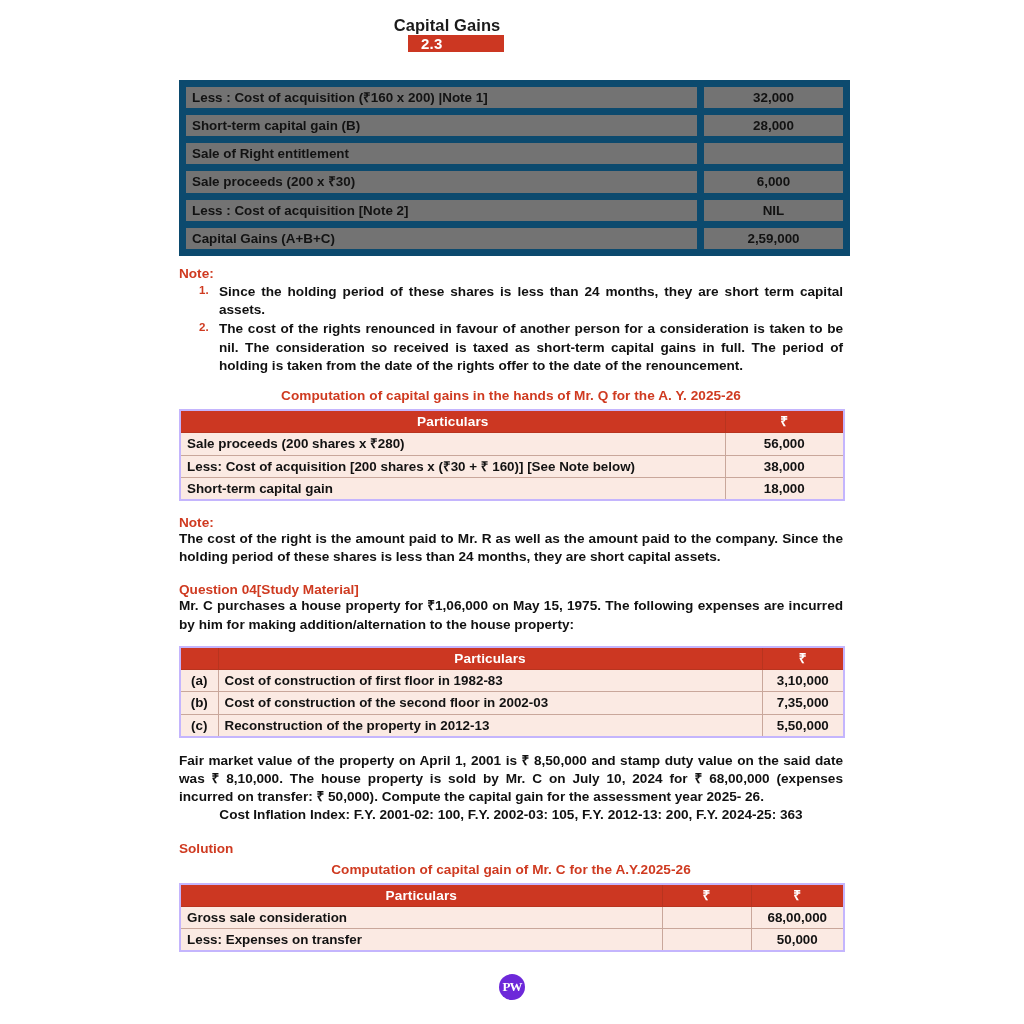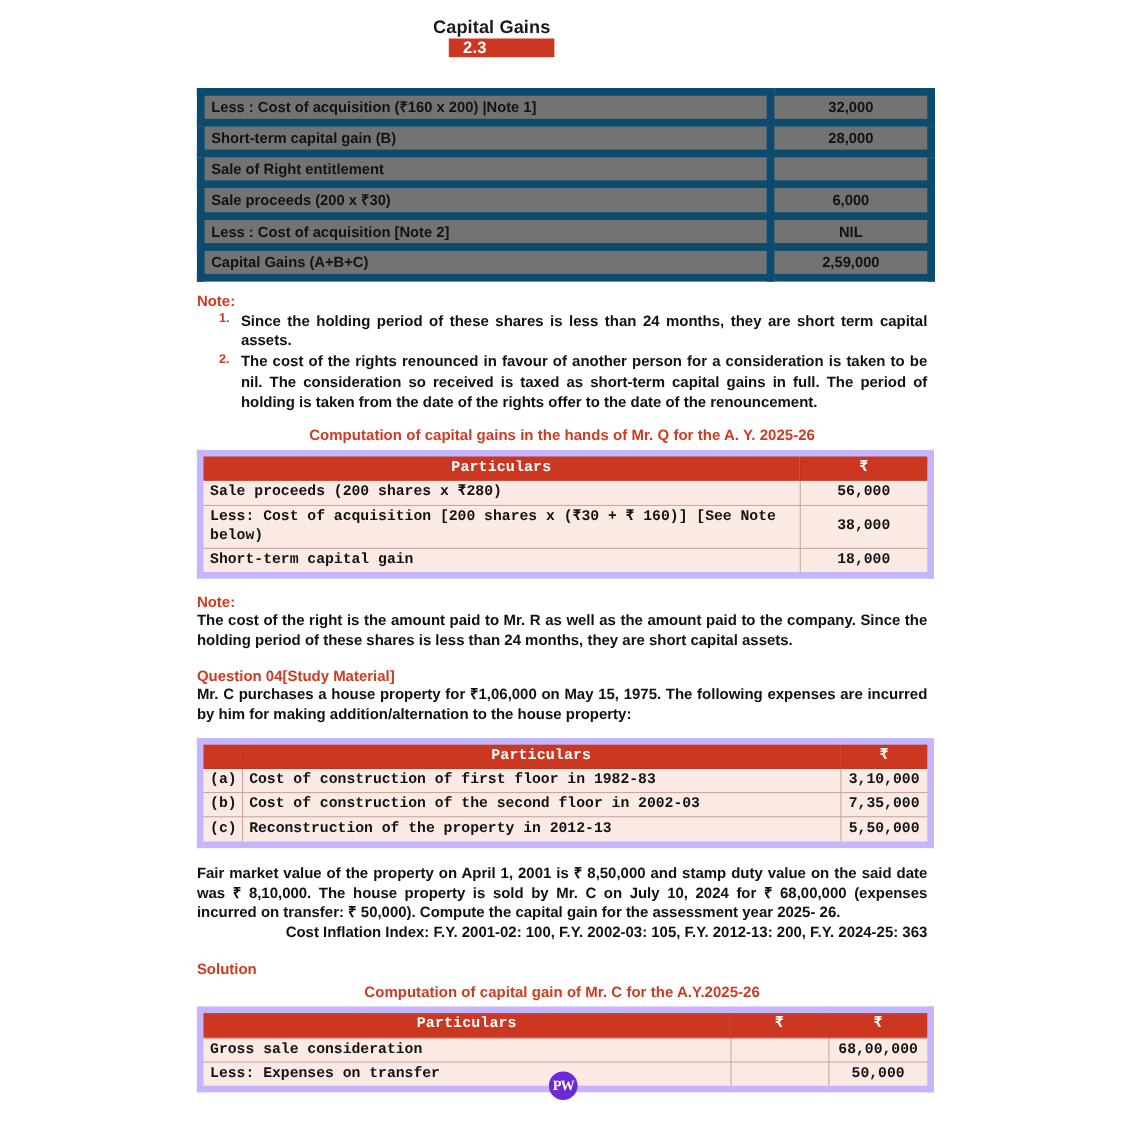--- a/index.html
+++ b/index.html
@@ -75,21 +75,21 @@
   .tbl-plain td {
     border: 7px solid #0c4a6e;
     background: #737373;
     height: 20.5px;
     font-weight: bold;
     color: #121212;
   }
   .tbl-plain td.num { text-align: center; }
 
   
-  .tbl-red { border: 6px solid #c4b5fd; font-family: Liberation Mono, monospace; }
+  .tbl-red { border: 2px solid #c4b5fd; }
   .tbl-red th {
     background: #cc3722;
     color: #ffffff;
     font-size: 13.6px;
     font-weight: bold;
     text-align: center;
     height: 23px;
     border: 1px solid #b8341f;
     letter-spacing: .1px;
   }
@@ -125,21 +125,21 @@
     letter-spacing: .05px;
   }
   .body-text {
     font-size: 13.6px;
     font-weight: bold;
     color: #111111;
     line-height: 1.34;
     margin: 0;
     text-align: justify;
   }
-  .body-text.nojust { text-align: right; }
+  .body-text.nojust { text-align: center; }
 
   ol.notes {
     margin: 2px 0 0 0;
     padding-left: 40px;
     list-style: none;
     counter-reset: n;
   }
   ol.notes li {
     counter-increment: n;
     position: relative;

